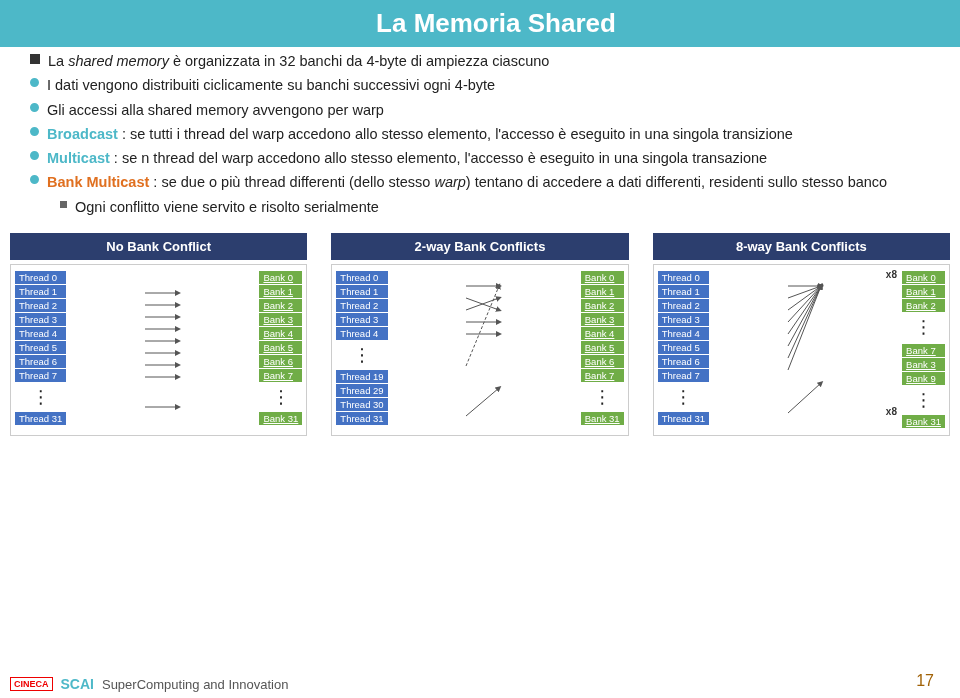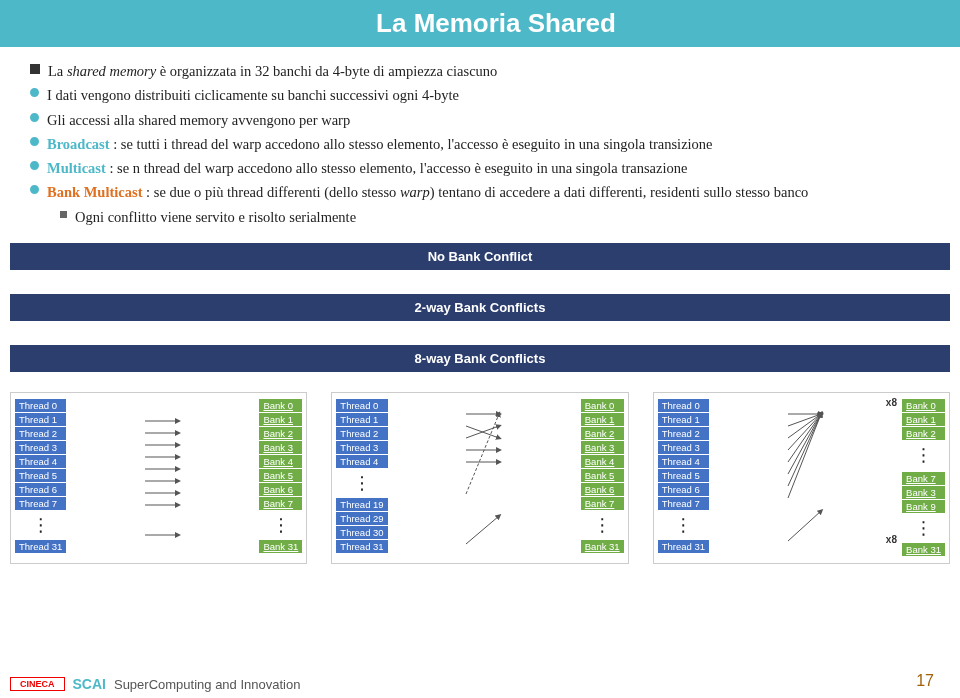--- a/index.html
+++ b/index.html
@@ -22,22 +22,21 @@
     }
     .header h1 {
       font-size: 26px;
       font-weight: bold;
       color: #fff;
       margin-left: 32px;
     }
 
     
     .content {
-      padding: 14px 30px 6px 30px;
-      font-family: Liberation Serif, serif;
+      padding: 4px 30px 6px 30px;
     }
 
     .bullet-list {
       list-style: none;
       padding: 0;
     }
 
     .bullet-list > li {
       display: flex;
       align-items: flex-start;
@@ -83,37 +82,36 @@
     .keyword-bankconflict { color: #e07020; font-weight: bold; }
 
     
     .diagram-section {
       margin: 6px 10px 0 10px;
     }
 
     .diagram-headers {
       display: flex;
       gap: 24px;
-      flex-direction: column;
     }
 
     .diagram-header {
       background: #2c3e6e;
       color: #fff;
       text-align: center;
       font-weight: bold;
       font-size: 13px;
       padding: 6px 0;
       flex: 1;
     }
 
     .diagram-bodies {
       display: flex;
       gap: 24px;
-      margin-top: 20px;
+      margin-top: 4px;
       border-radius: 27px;
     }
 
     .diagram-body {
       flex: 1;
       display: flex;
       gap: 4px;
       padding: 6px 4px;
       border: 1px solid #ccc;
       background: #fff;
@@ -168,21 +166,21 @@
       right: 26px;
       font-size: 16px;
       color: #a16207;
     }
 
     .logo-cineca {
       font-size: 9px;
       font-weight: bold;
       color: #e00;
       border: 1px solid #e00;
-      padding: 1px 9px;
+      padding: 1px 3px;
     }
 
     .logo-scai {
       font-size: 13px;
       font-weight: bold;
       color: #4db8c8;
     }
 
     .x8-label {
       font-size: 10px;

